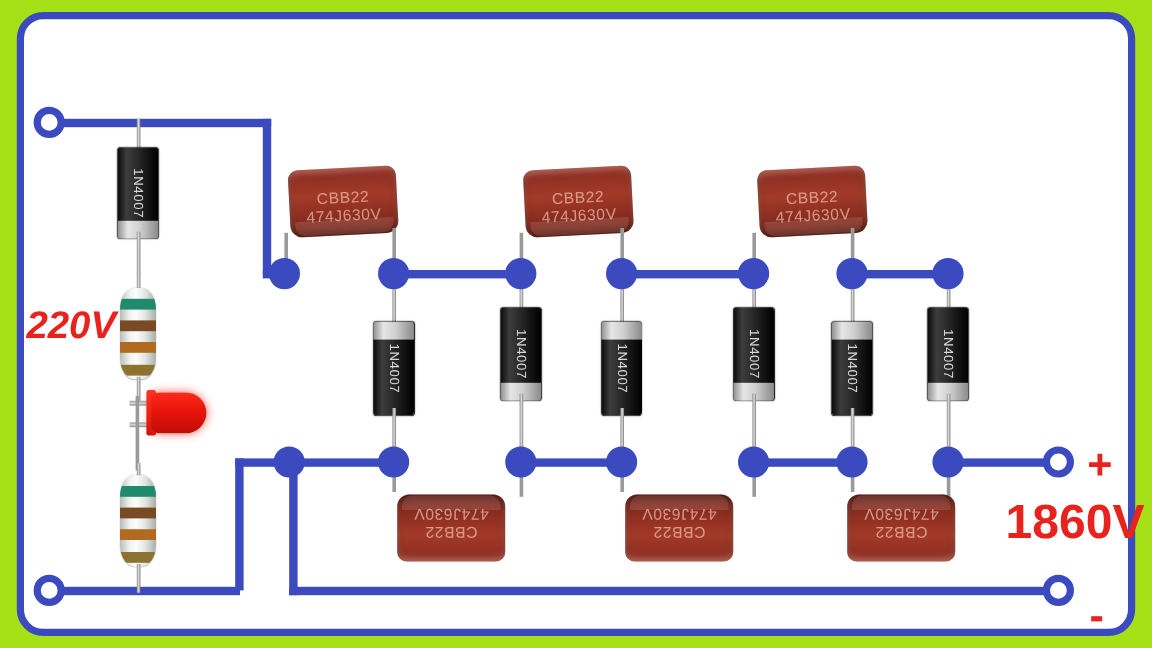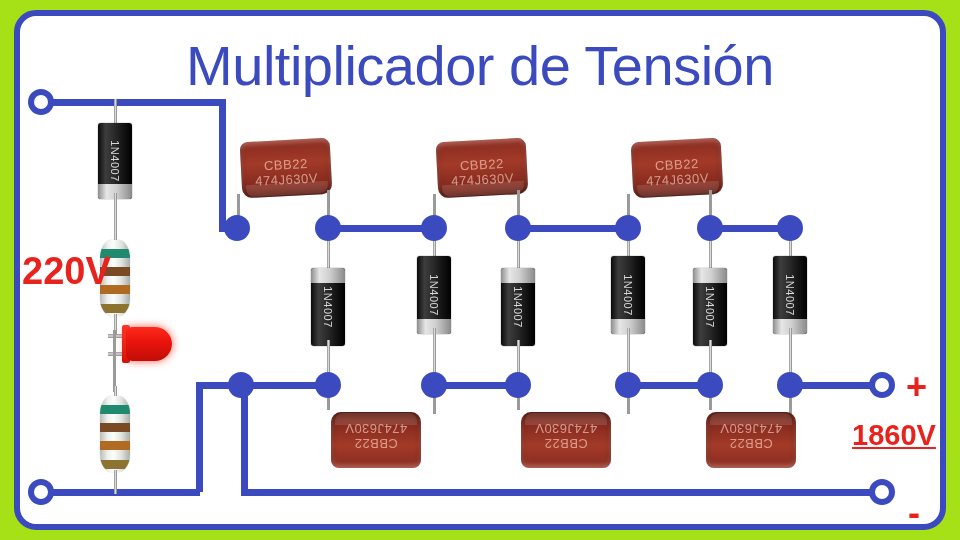--- a/index.html
+++ b/index.html
@@ -31,22 +31,22 @@
   .dot{position:absolute;width:26px;height:26px;border-radius:50%;
        background:#3b4bbf;transform:translate(-13px,-13px);}
 
   
   .term{position:absolute;width:26px;height:26px;border-radius:50%;
         border:6px solid #3b4bbf;background:#fff;box-sizing:border-box;
         transform:translate(-13px,-13px);}
 
   
   .lbl{position:absolute;color:#e8221c;font-weight:bold;white-space:nowrap;}
-  .lbl-ac{font-size:38px;line-height:36px;}
-  .lbl-dc{font-size:29px;line-height:34px;text-align:center;text-decoration:underline;}
+  .lbl-ac{font-size:32px;line-height:36px;font-style:italic;}
+  .lbl-dc{font-size:40px;line-height:34px;}
   .sign{position:absolute;color:#e8221c;font-weight:bold;font-size:36px;line-height:36px;}
 
   
   .diode{position:absolute;width:34px;}
   .diode .lead{position:absolute;left:50%;width:3px;margin-left:-1.5px;
                background:linear-gradient(90deg,#8d8d8d,#d9d9d9,#7a7a7a);}
   .diode .body{position:absolute;left:0;width:34px;border-radius:3px;
                background:linear-gradient(90deg,#0a0a0a 0%,#3d3d3d 22%,#2a2a2a 48%,#151515 72%,#000 100%);
                box-shadow:0 0 1px #000;overflow:hidden;}
   .diode .band{position:absolute;left:0;width:34px;height:15px;
@@ -91,21 +91,20 @@
   .led .llead{position:absolute;height:4px;
               background:linear-gradient(180deg,#9a9a9a,#d8d8d8,#8a8a8a);}
 </style>
 </head>
 <body>
 
 <div id="stage">
 
   <div class="board"></div>
 
-  <div class="title">Multiplicador de Tensión</div>
 
   <div class="wire wh" style="left:38px;top:99px;width:188px;"></div>
 
   <div class="wire wv" style="left:219px;top:99px;height:130px;"></div>
 
   <div class="wire wh" style="left:219px;top:225px;width:22px;"></div>
 
   <div class="wire wh" style="left:328px;top:225px;width:108px;"></div>
   <div class="wire wh" style="left:518px;top:225px;width:112px;"></div>
   <div class="wire wh" style="left:710px;top:225px;width:82px;"></div>

